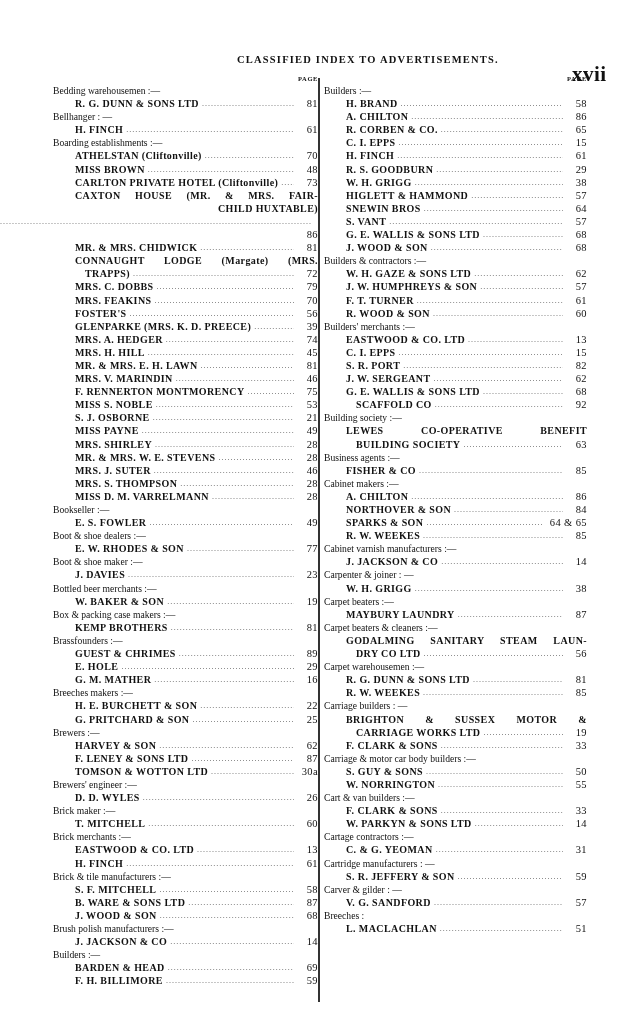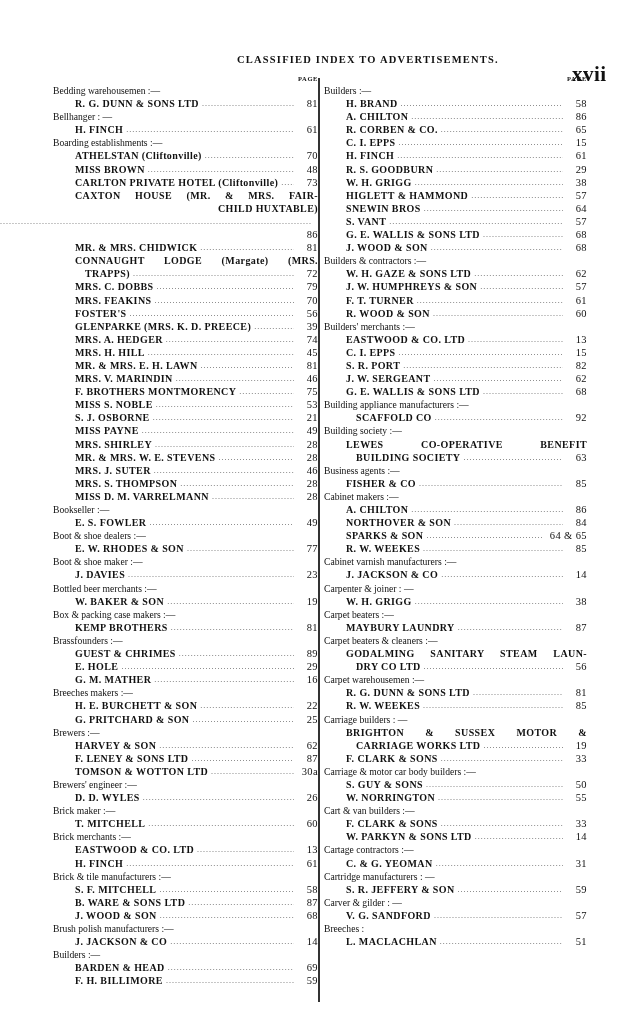--- a/index.html
+++ b/index.html
@@ -144,21 +144,21 @@
         <span class="name">MR. &amp; MRS. E. H. LAWN</span>
         <span class="dots"></span>
         <span class="pg">81</span>
       </div>
       <div class="entry">
         <span class="name">MRS. V. MARINDIN</span>
         <span class="dots"></span>
         <span class="pg">46</span>
       </div>
       <div class="entry">
-        <span class="name">F. BROTHERS MONTMORENCY</span>
+        <span class="name">F. RENNERTON MONTMORENCY</span>
         <span class="dots"></span>
         <span class="pg">75</span>
       </div>
       <div class="entry">
         <span class="name">MISS S. NOBLE</span>
         <span class="dots"></span>
         <span class="pg">53</span>
       </div>
       <div class="entry">
         <span class="name">S. J. OSBORNE</span>
@@ -433,21 +433,20 @@
       <div class="entry">
         <span class="name">J. W. SERGEANT</span>
         <span class="dots"></span>
         <span class="pg">62</span>
       </div>
       <div class="entry">
         <span class="name">G. E. WALLIS &amp; SONS LTD</span>
         <span class="dots"></span>
         <span class="pg">68</span>
       </div>
-      <div class="category">Building appliance manufacturers :—</div>
       <div class="entry wrap">
         <div class="cont" style="display: flex; align-items: flex-end;">
           <span class="name">SCAFFOLD CO</span>
           <span class="dots"></span>
           <span class="pg">92</span>
         </div>
       </div>
       <div class="category">Building society :—</div>
       <div class="entry wrap">
         <span class="first">LEWES CO-OPERATIVE BENEFIT</span>

